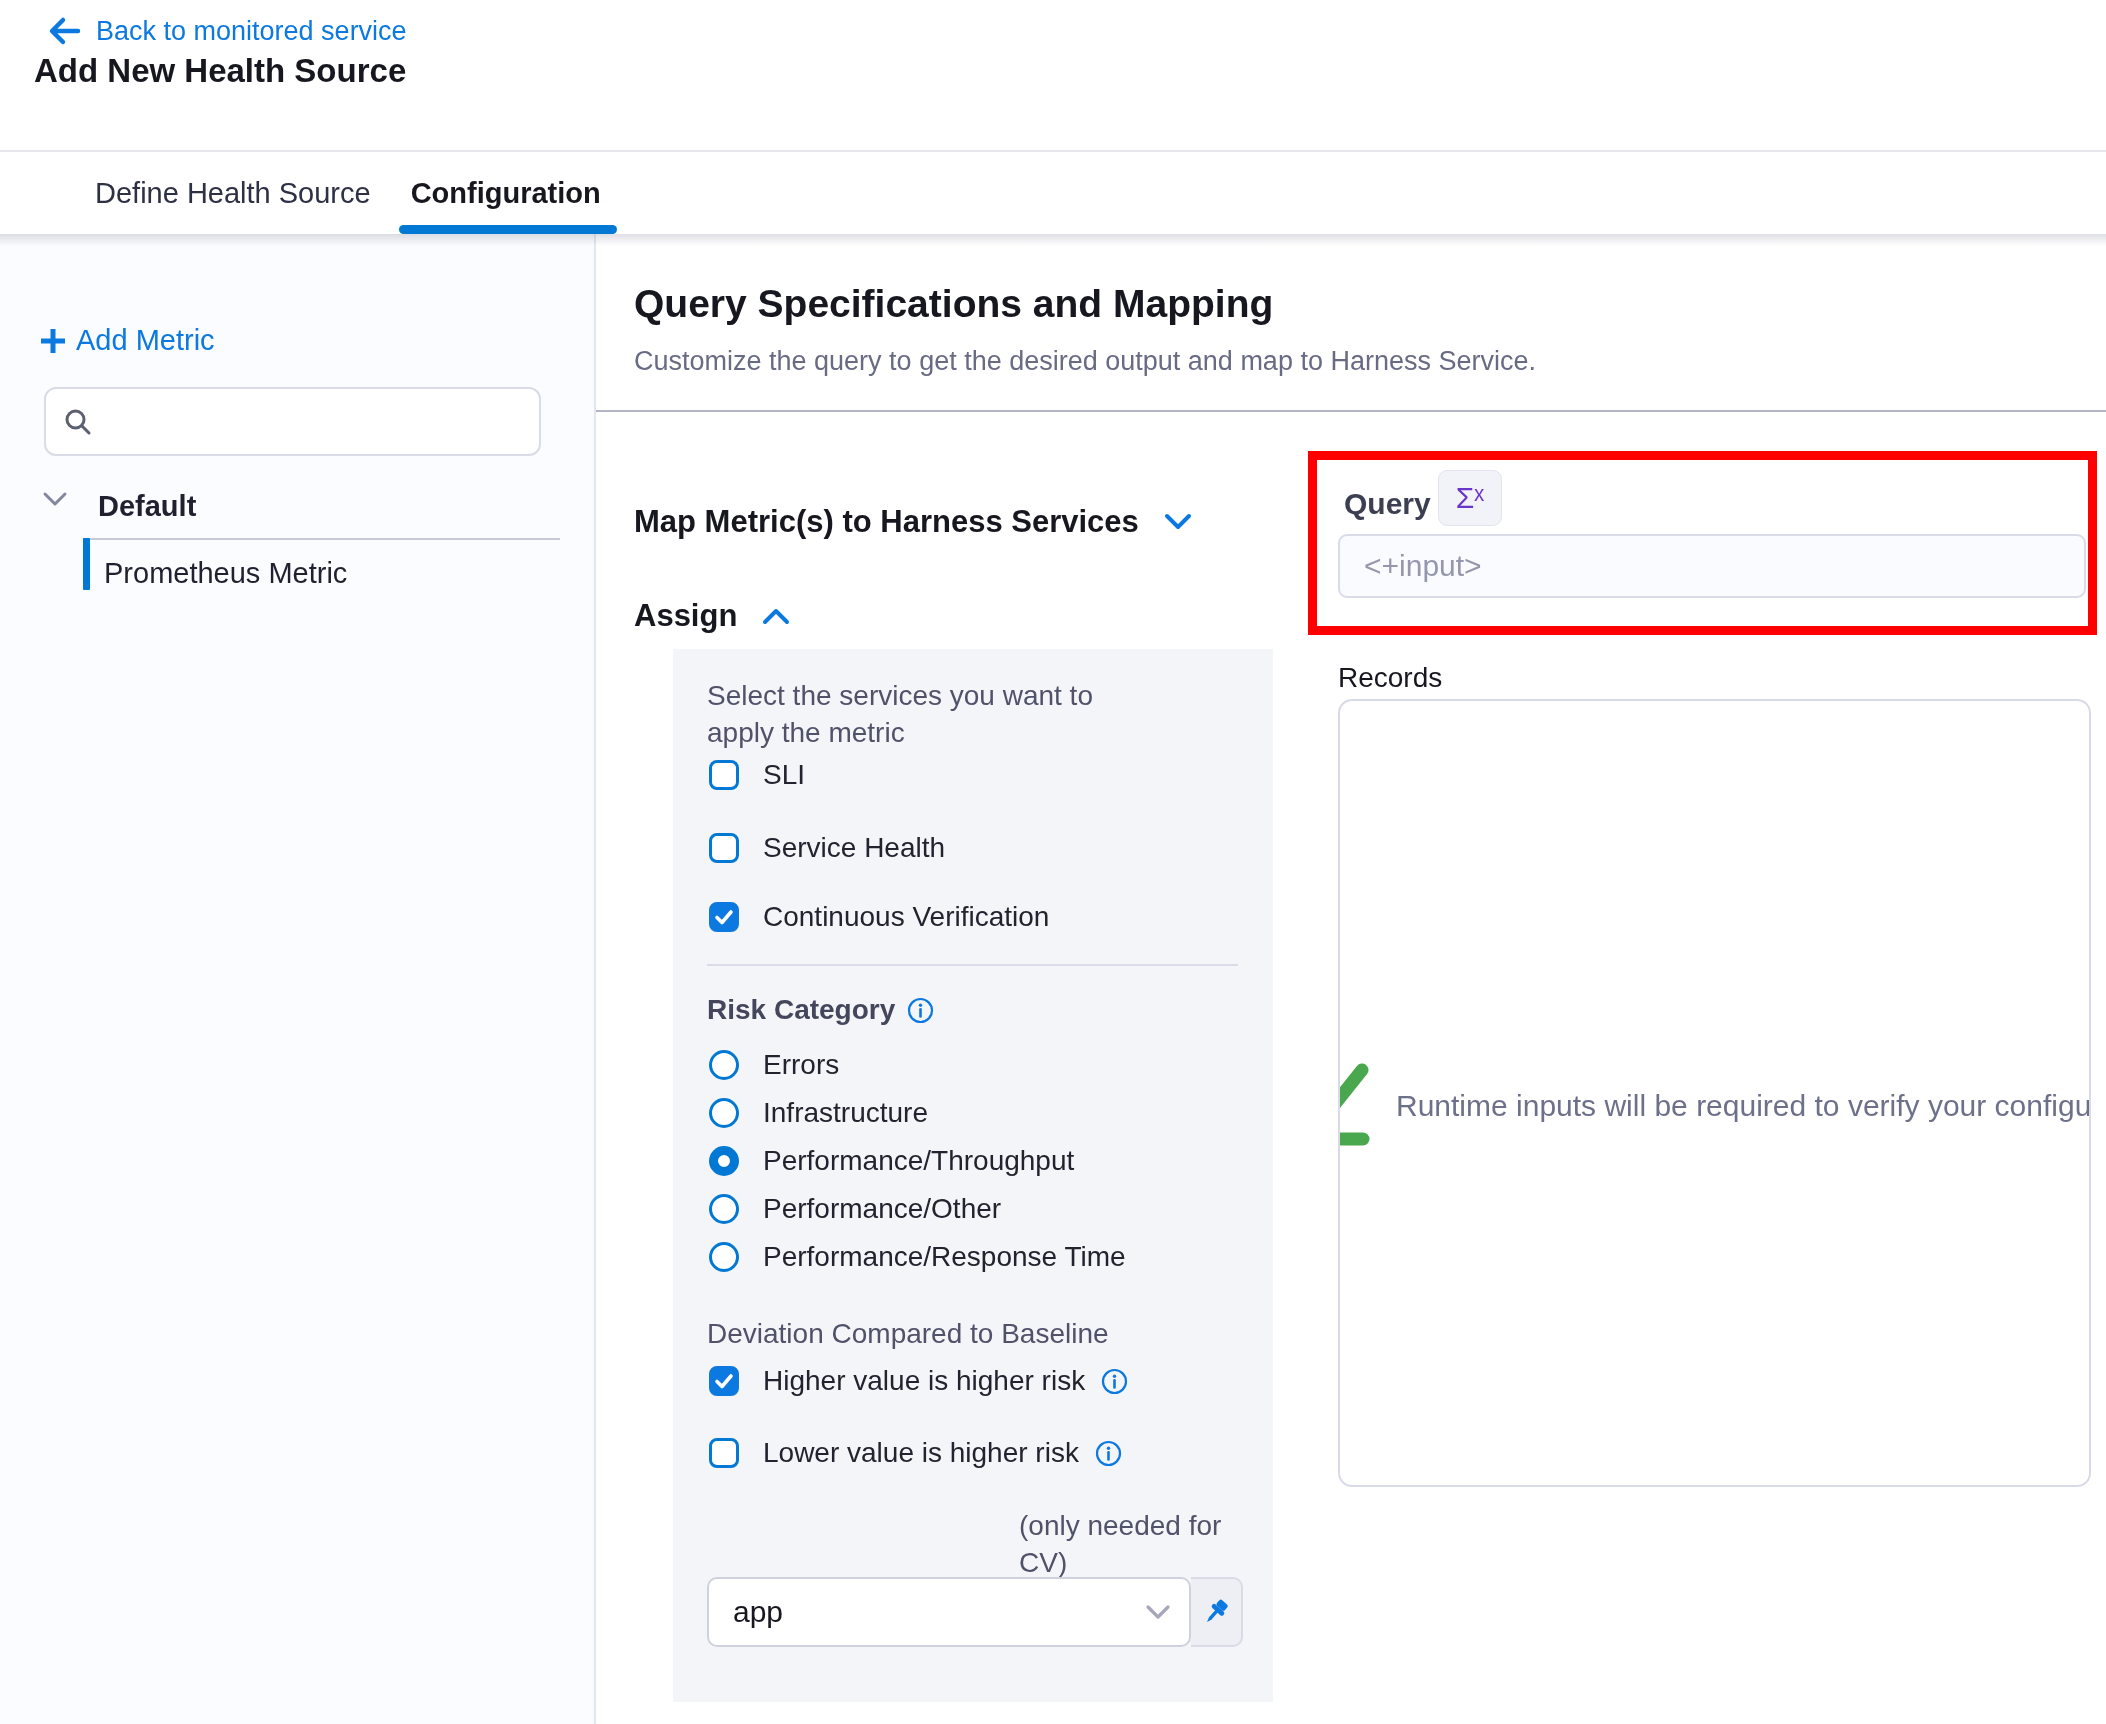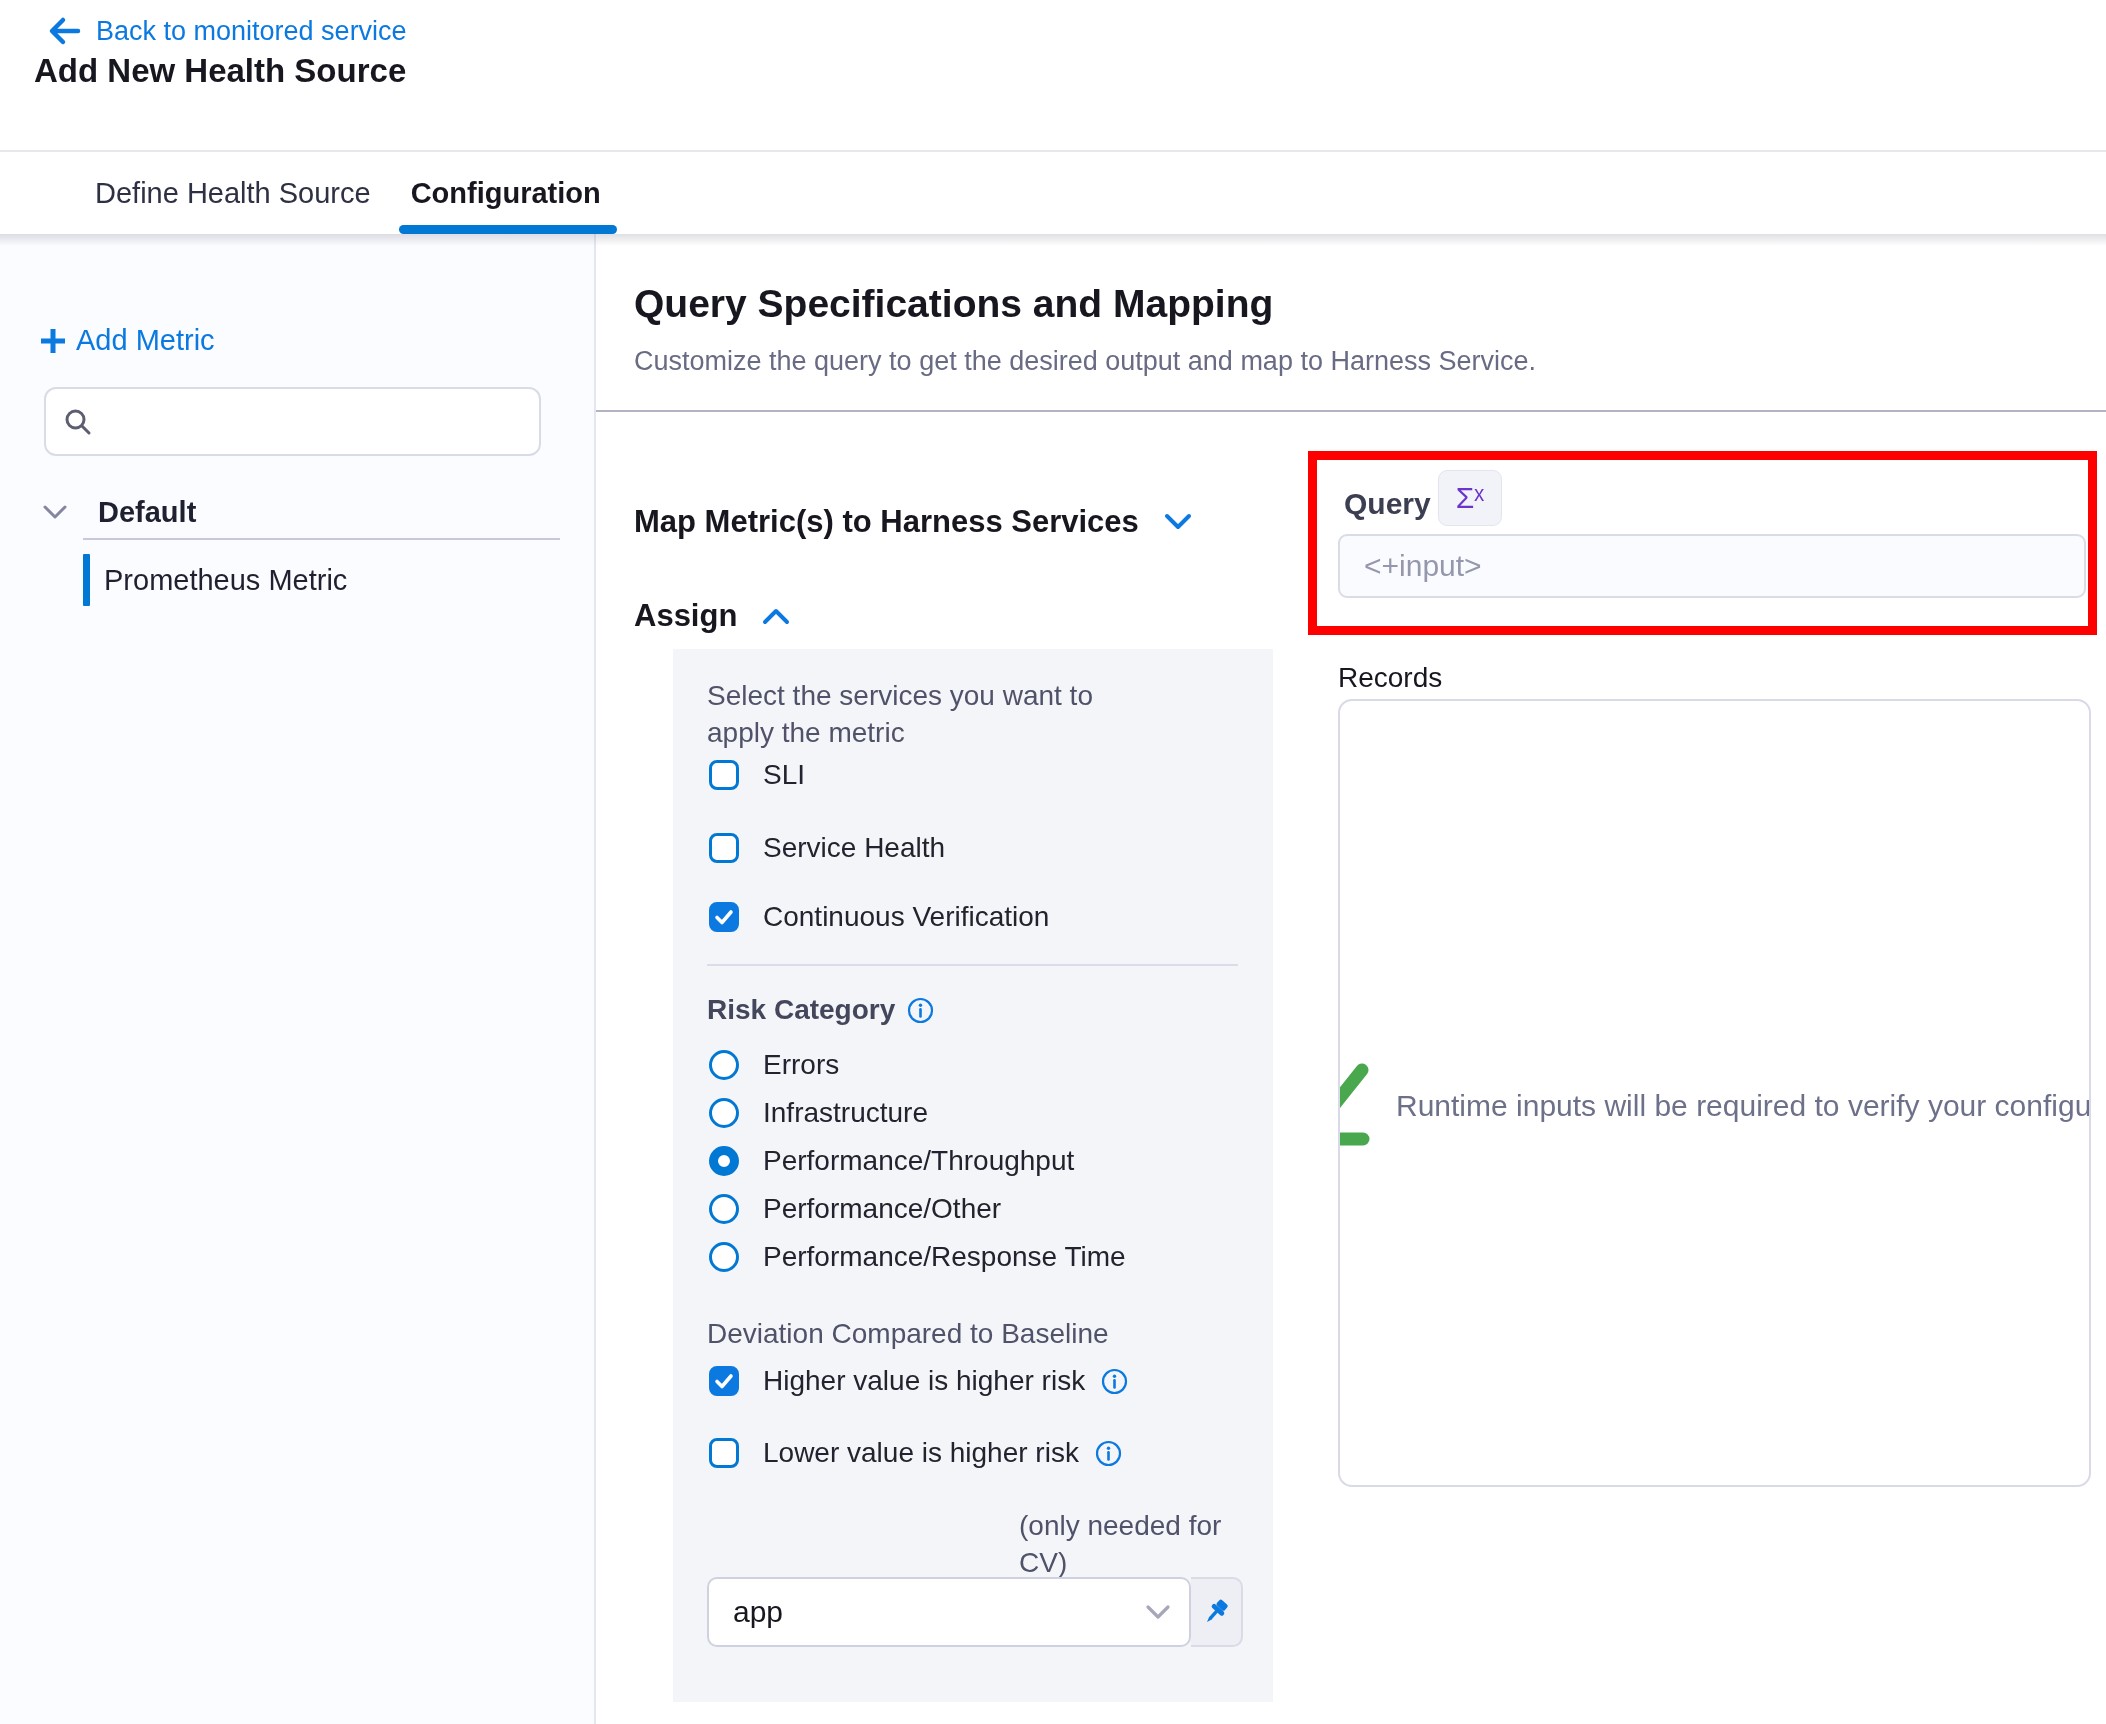--- a/index.html
+++ b/index.html
@@ -27,25 +27,25 @@
   
   .sidebar{position:absolute;left:0;top:232px;width:596px;height:1492px;background:#fafcff;
            border-right:2px solid #e3e5ef;box-sizing:border-box;}
   .add-metric{position:absolute;left:38px;top:64px;display:flex;align-items:center;gap:8px;cursor:pointer;margin-top:28px;}
   .add-metric-label{font-size:29px;font-weight:500;color:#0b79e0;}
   .search-box{position:absolute;left:44px;top:155px;width:497px;height:69px;background:#fff;
            border:2px solid #d9dbe7;border-radius:12px;box-sizing:border-box;display:flex;align-items:center;}
   .search-box svg{margin-left:16px;}
   .search-input{border:0;outline:none;background:transparent;font-size:27px;flex:1;margin-left:12px;
            font-family:"Liberation Sans",sans-serif;color:#22232e;}
-  .group-row{position:absolute;left:0;top:258px;width:100%;height:44px;display:flex;align-items:center;cursor:pointer;}
+  .group-row{position:absolute;left:0;top:258px;width:100%;height:44px;display:flex;cursor:pointer;}
   .group-row svg{margin-left:42px;}
   .group-label{margin-left:30px;font-size:29px;font-weight:700;color:#1f2130;}
   .group-divider{position:absolute;left:83px;top:306px;width:477px;height:2px;background:#c7c9d6;}
-  .metric-item{position:absolute;left:0;top:320px;width:100%;height:56px;display:flex;align-items:center;cursor:pointer;}
+  .metric-item{position:absolute;left:0;top:302px;width:100%;height:56px;display:flex;align-items:flex-end;cursor:pointer;}
   .metric-bar{width:7px;height:52px;background:#0278d5;margin-left:83px;border-radius:1px;}
   .metric-label{margin-left:14px;font-size:29px;color:#1f2130;}
 
   
   .main{position:absolute;left:596px;top:232px;width:1510px;height:1492px;background:#fff;}
   .main-heading{position:absolute;left:38px;top:50px;font-size:39px;font-weight:700;color:#17171f;}
   .main-sub{position:absolute;left:38px;top:114px;font-size:27px;color:#686b83;}
   .main-divider{position:absolute;left:0;top:178px;width:100%;height:2px;background:#b2b4c5;}
 
   .sec-row{position:absolute;left:38px;display:flex;align-items:center;gap:24px;cursor:pointer;}

